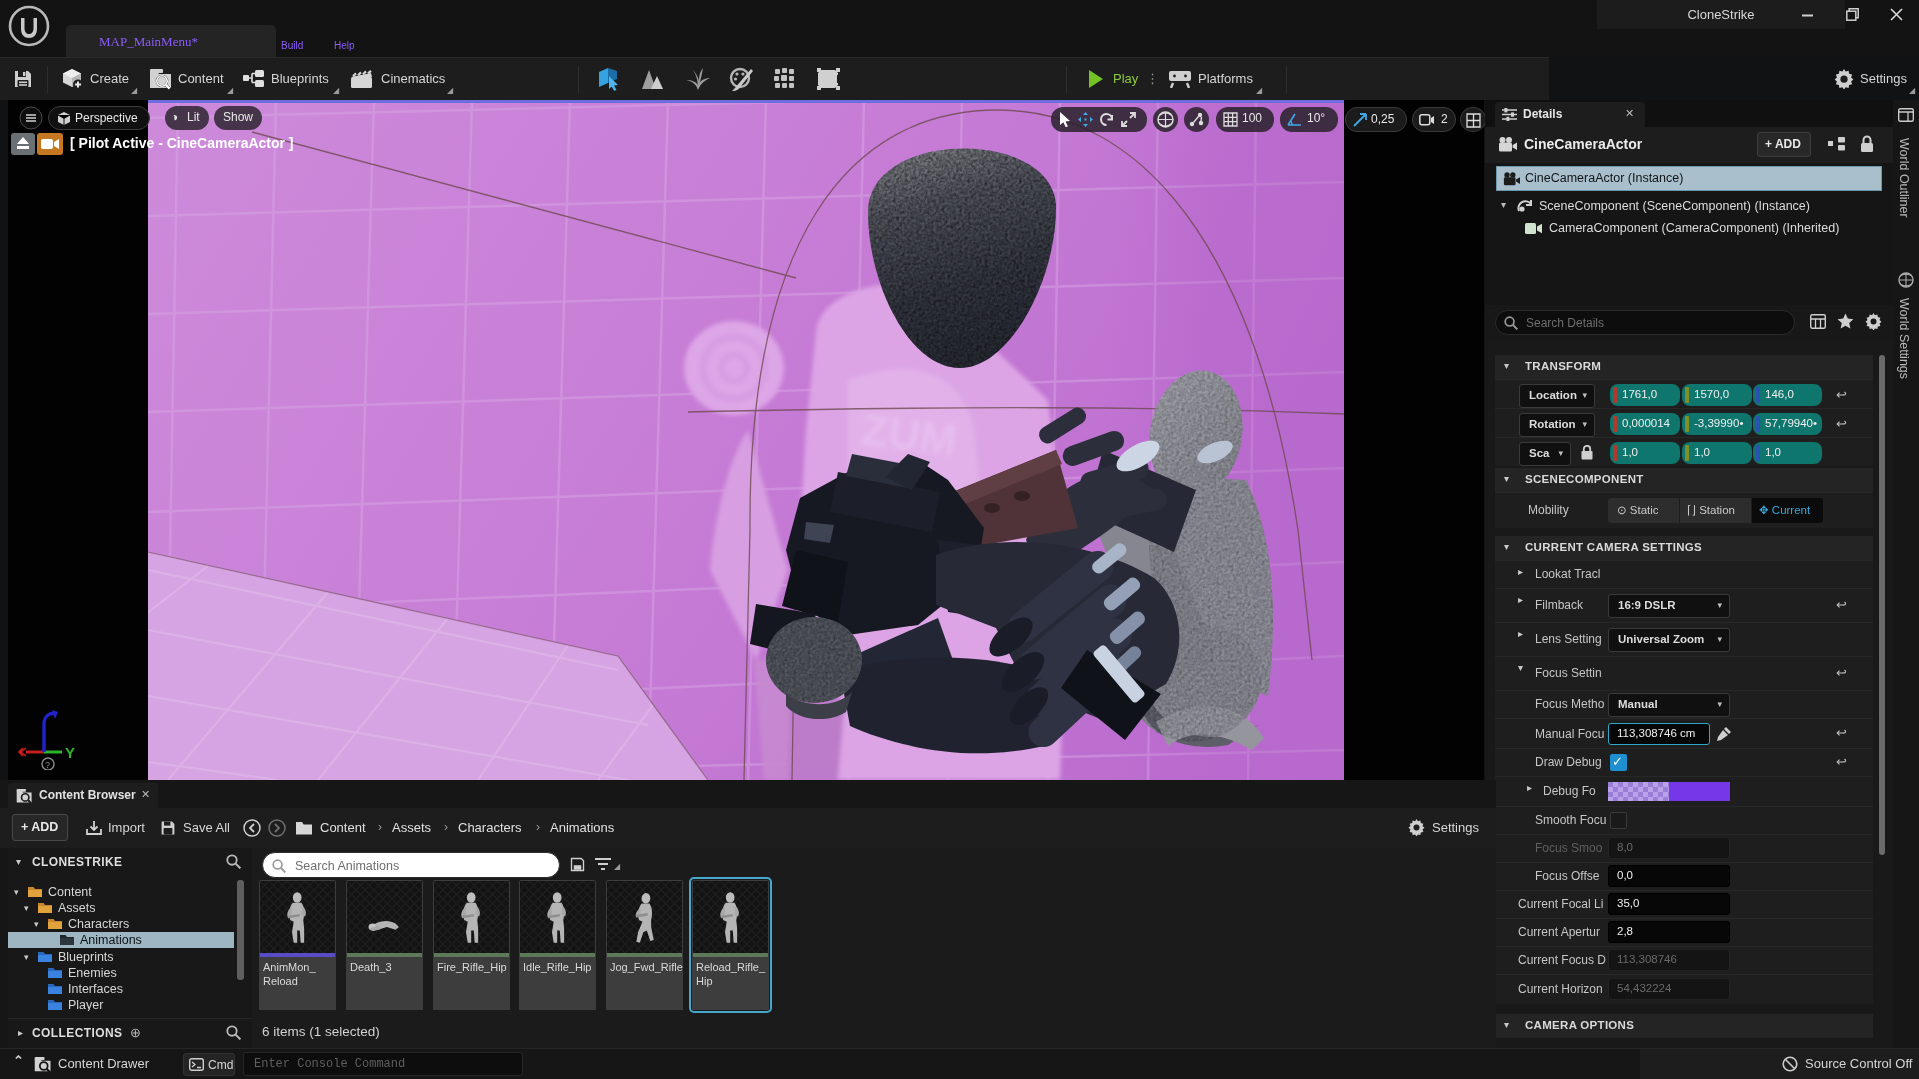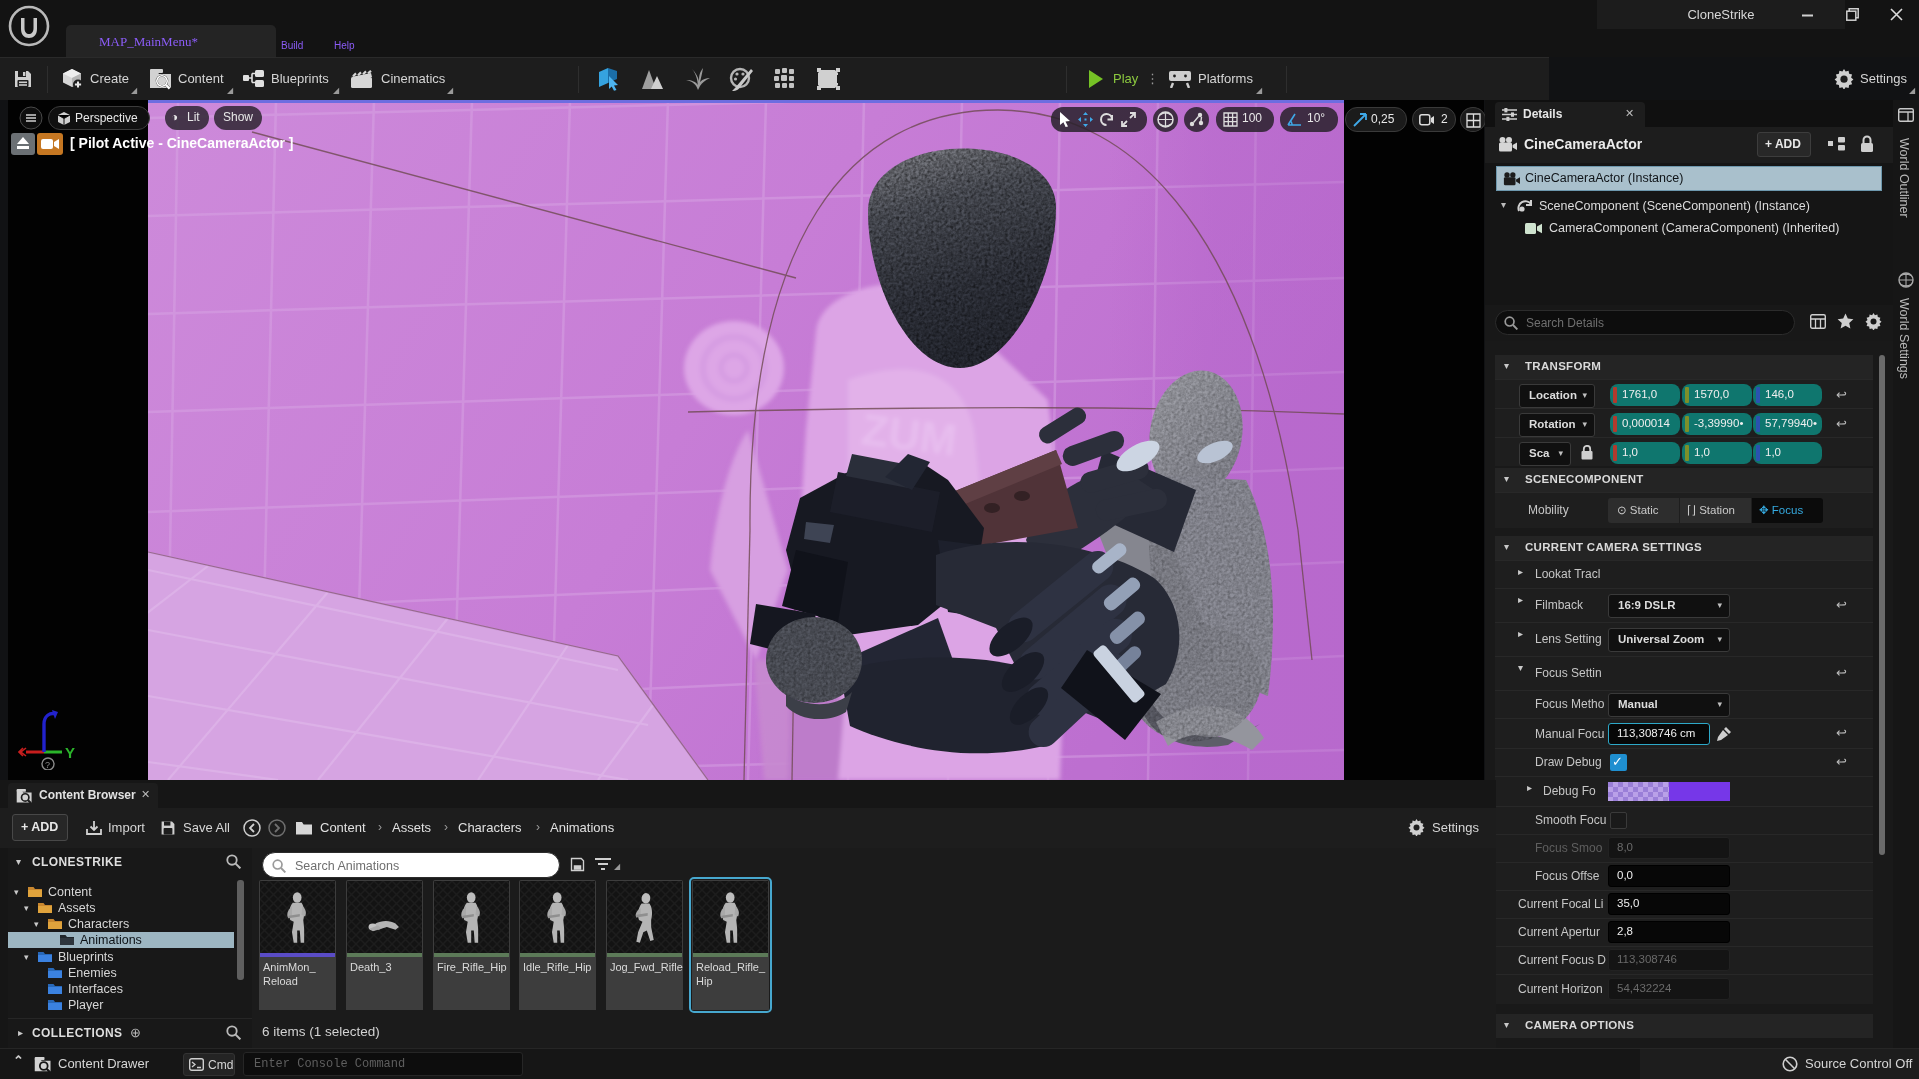--- a/index.html
+++ b/index.html
@@ -646,21 +646,21 @@
         </div>
       <div class="drow" style="top:151px;height:36px">
         <span class="dlabel" style="left:33px;top:10px">Mobility</span>
         <div class="abs" style="left:113px;top:5px;width:71px;height:25px;background:#2d2d2d;border-radius:3px 0 0 3px">
           <span class="abs" style="left:9px;top:5px;font-size:11.5px;color:#c9c9c9">⊙ Static</span>
         </div>
         <div class="abs" style="left:185px;top:5px;width:71px;height:25px;background:#2d2d2d">
           <span class="abs" style="left:7px;top:5px;font-size:11.5px;color:#c9c9c9">⌈⌋ Station</span>
         </div>
         <div class="abs" style="left:257px;top:5px;width:71px;height:25px;background:#0b0b0b;border-radius:0 3px 3px 0">
-          <span class="abs" style="left:7px;top:5px;font-size:11.5px;color:#35aae0">✥ Focus</span>
+          <span class="abs" style="left:7px;top:5px;font-size:11.5px;color:#35aae0">✥ Current</span>
         </div>
       </div>
       <div class="dh" style="top:195px">
           <span class="chev">▾</span>
           <span class="dht">CURRENT CAMERA SETTINGS</span>
         </div>
       <div class="drow" style="top:219px;height:28px">
           <span class="chev" style="left:23px">▸</span>
           <span class="dlabel" style="left:40px;top:6px">Lookat Tracl</span>
         </div>

